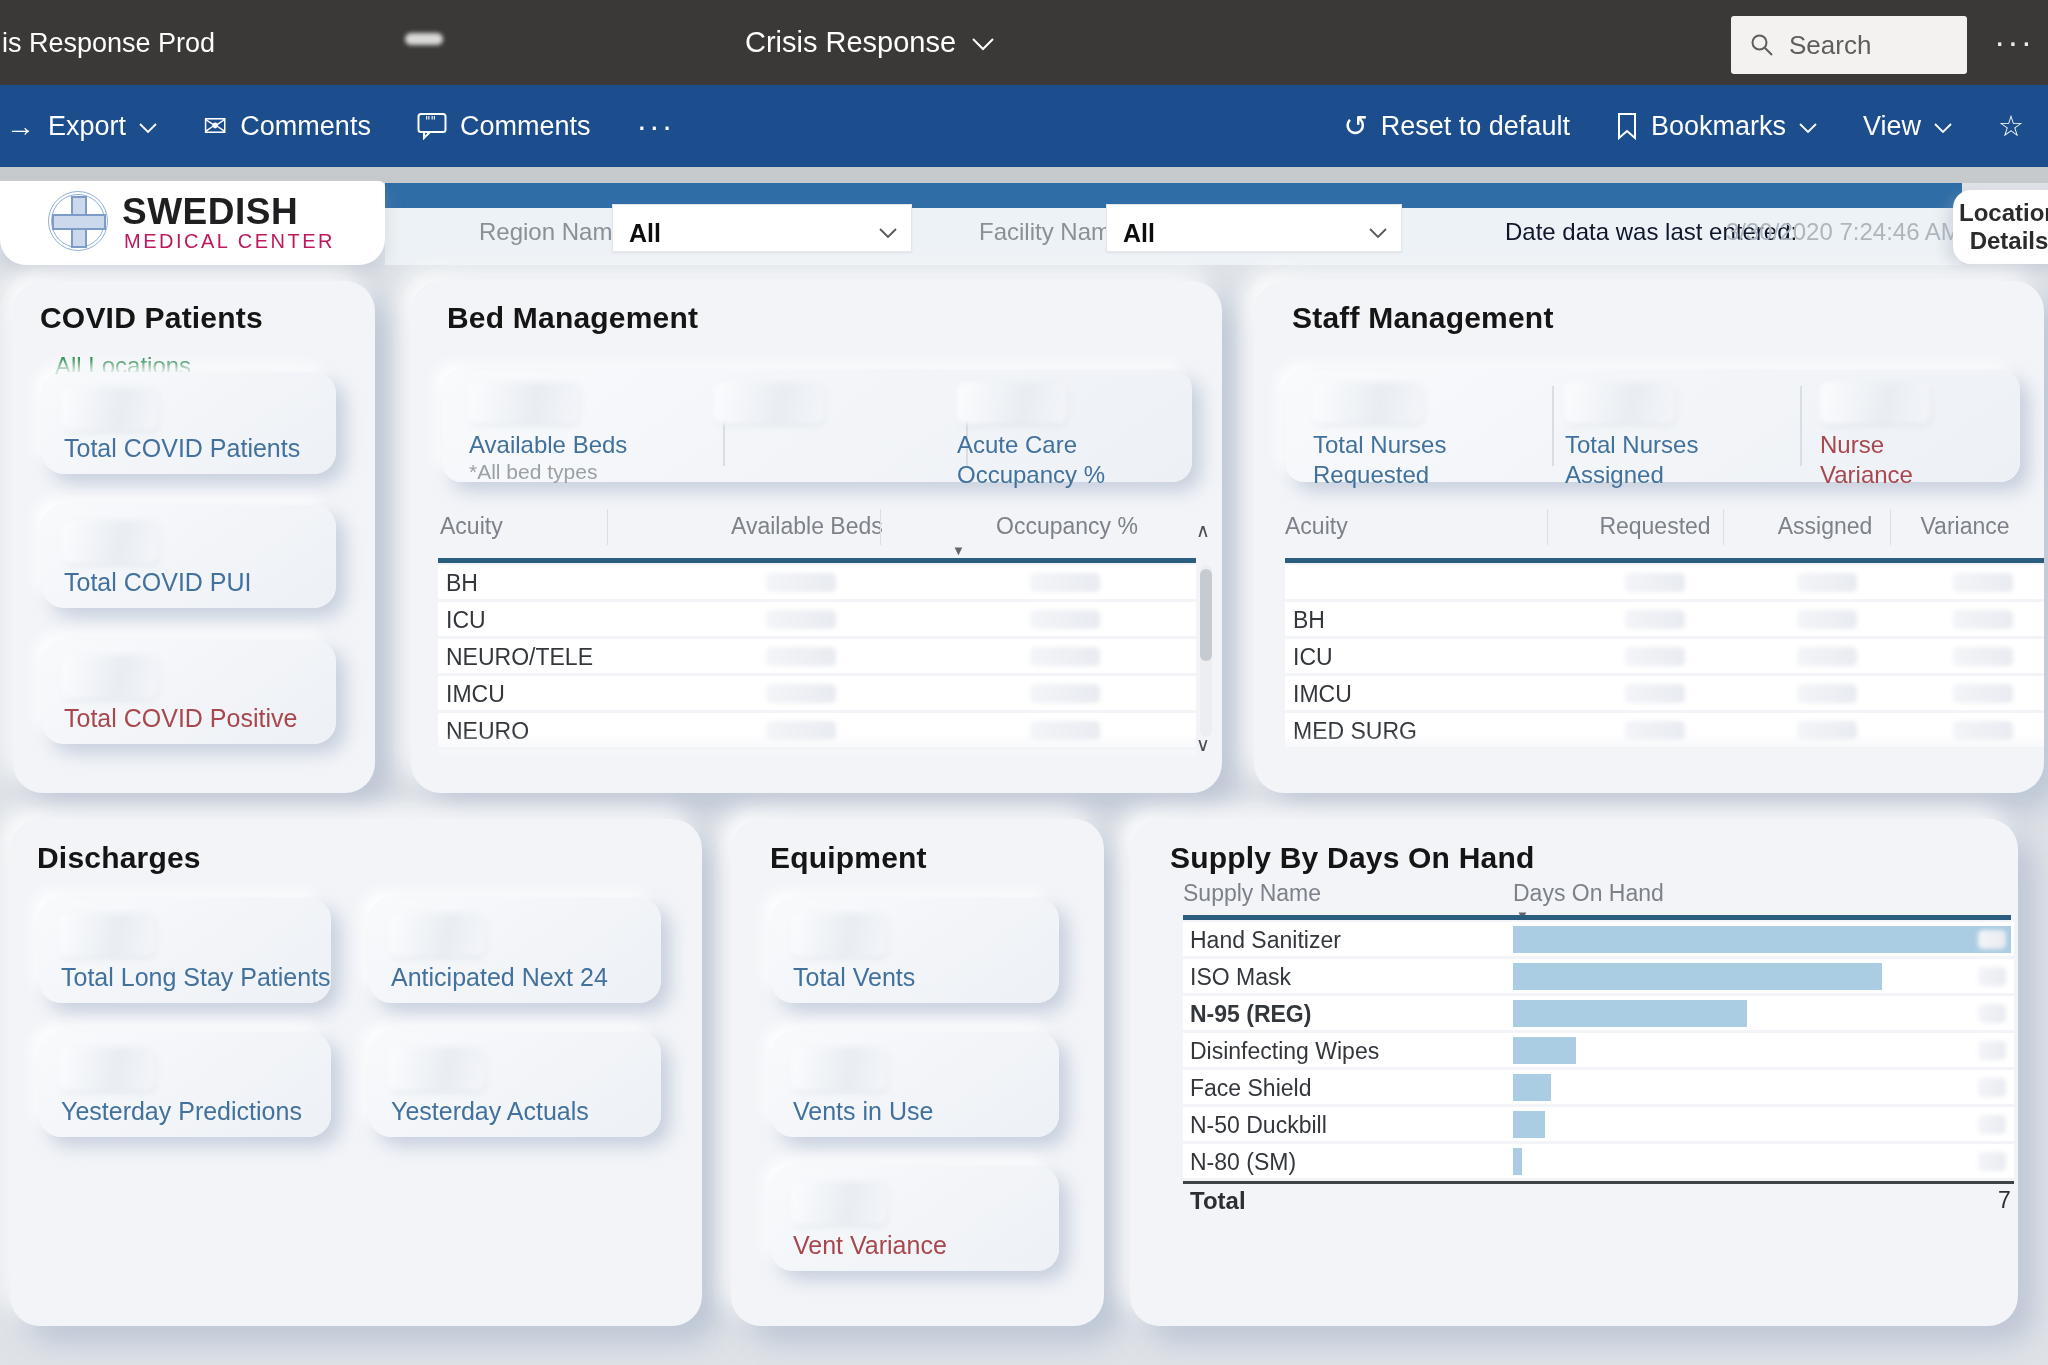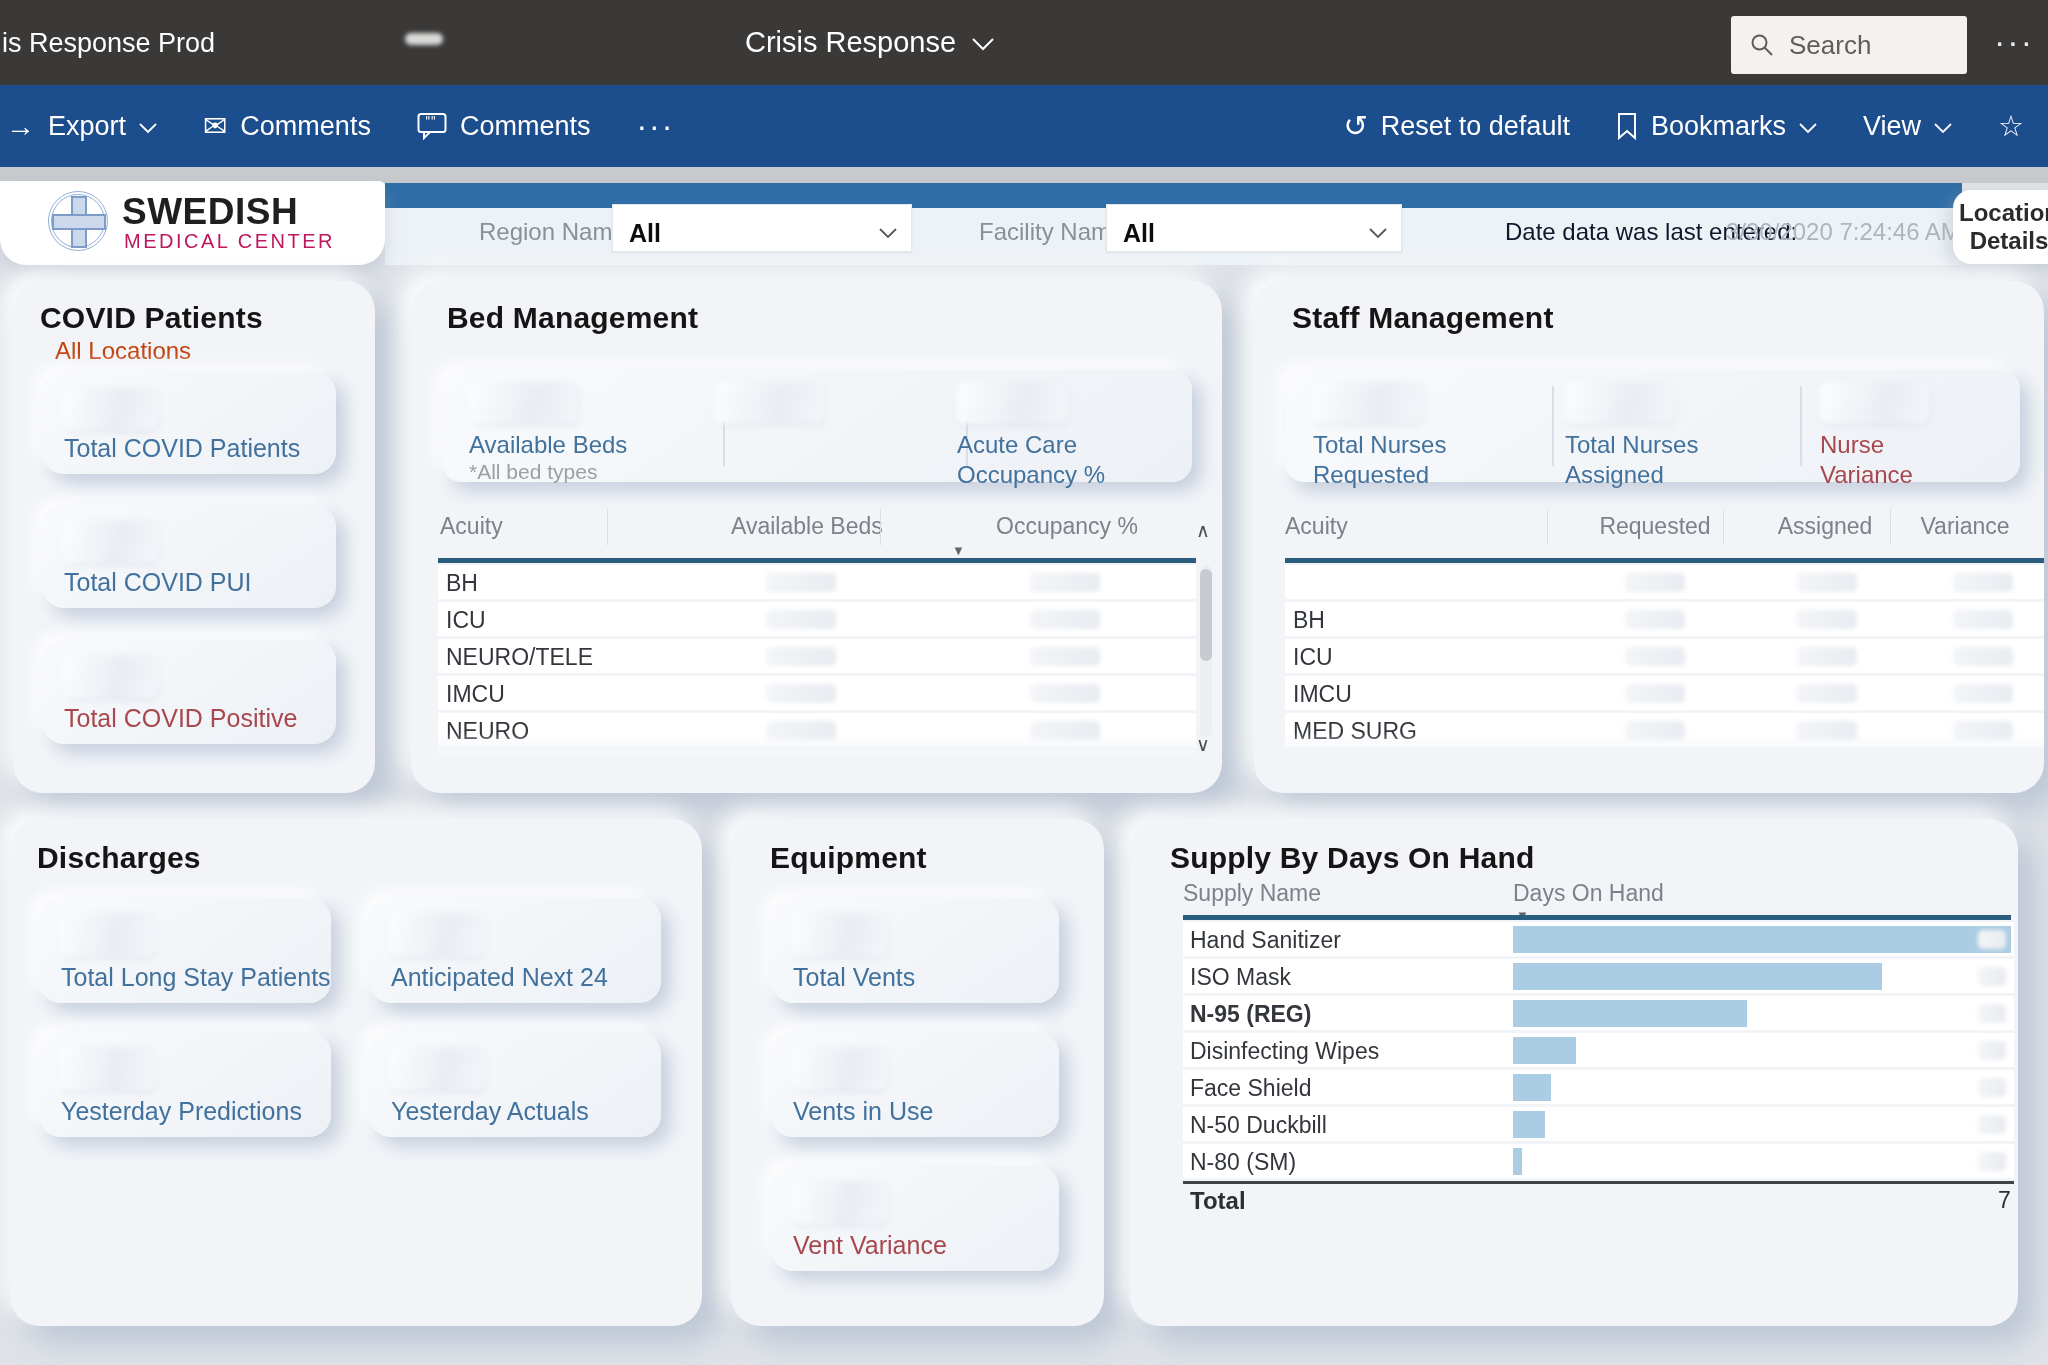--- a/index.html
+++ b/index.html
@@ -30,21 +30,21 @@
   .fl-label{font-size:24px;color:#8a9097;}
   .fl-box{background:#fff;border:1px solid #e4e6e9;box-shadow:0 1px 2px rgba(0,0,0,.07);display:flex;align-items:center;justify-content:space-between;padding:11px 14px 0 16px;box-sizing:border-box;}
   .fl-val{font-size:25px;font-weight:700;color:#0d0d0d;}
   .fl-chev{color:#5b5f63;}
   .date-label{font-size:24px;color:#0f172a;}
   .date-val{font-size:24px;color:#aeb6bd;}
   .loccard{left:1953px;top:190px;width:112px;height:74px;background:#fff;border-radius:18px 0 0 18px;box-shadow:-6px 6px 14px rgba(160,170,185,.35);display:flex;flex-direction:column;align-items:center;justify-content:center;font-size:24px;font-weight:700;color:#2b2b2b;line-height:28px;}
   
   .card{background:#f2f4f8;border-radius:30px;box-shadow:16px 16px 30px rgba(163,177,198,.6),-10px -10px 22px rgba(255,255,255,.95);}
   .card-title{font-size:30px;font-weight:700;color:#151515;letter-spacing:.2px;}
-  .card-sub{font-size:24px;color:#c2410c;}
+  .card-sub{font-size:24px;color:#15803d;margin-top:15px;}
   .tile{background:linear-gradient(145deg,#f8fafc,#edf0f5);border-radius:22px;box-shadow:9px 9px 18px rgba(163,177,198,.55),-7px -7px 14px #ffffff;}
   .smudge{background:linear-gradient(100deg,#fbfcfe,#e9edf2 60%,#f3f5f9);border-radius:9px;filter:blur(2.5px);box-shadow:1px 2px 3px rgba(180,190,205,.3);}
   .cell-smudge{background:linear-gradient(100deg,#f3f5f8,#e8ebf0);border-radius:5px;filter:blur(2px);}
   .kpi-label{font-size:25px;line-height:30px;}
   .blue{color:#41719c;} .red{color:#a8474d;}
   .divider-v{background:#d9dee4;width:2px;}
   .th{font-size:23px;color:#7d828a;white-space:nowrap;}
   .rule{background:#2b5d7e;}
   .trow{background:#fff;}
   .tcell{font-size:23px;color:#33373c;white-space:nowrap;}

